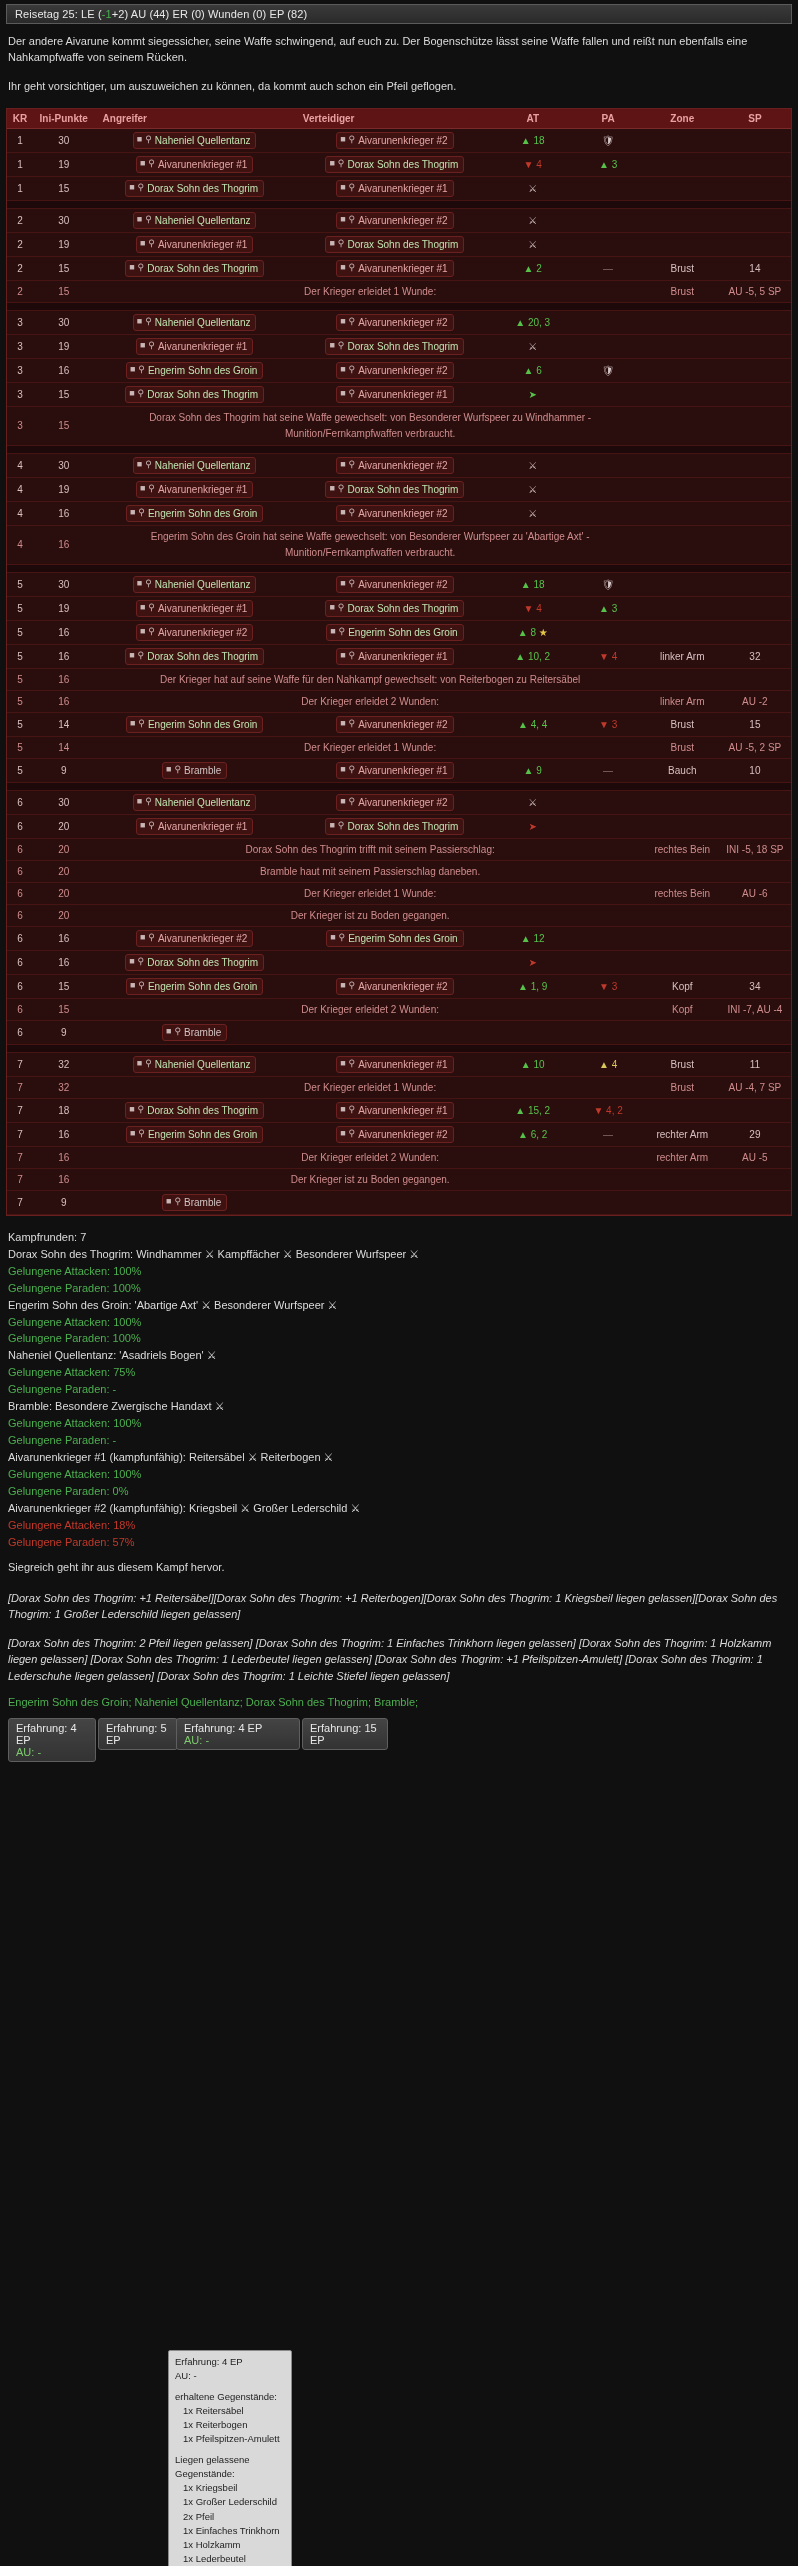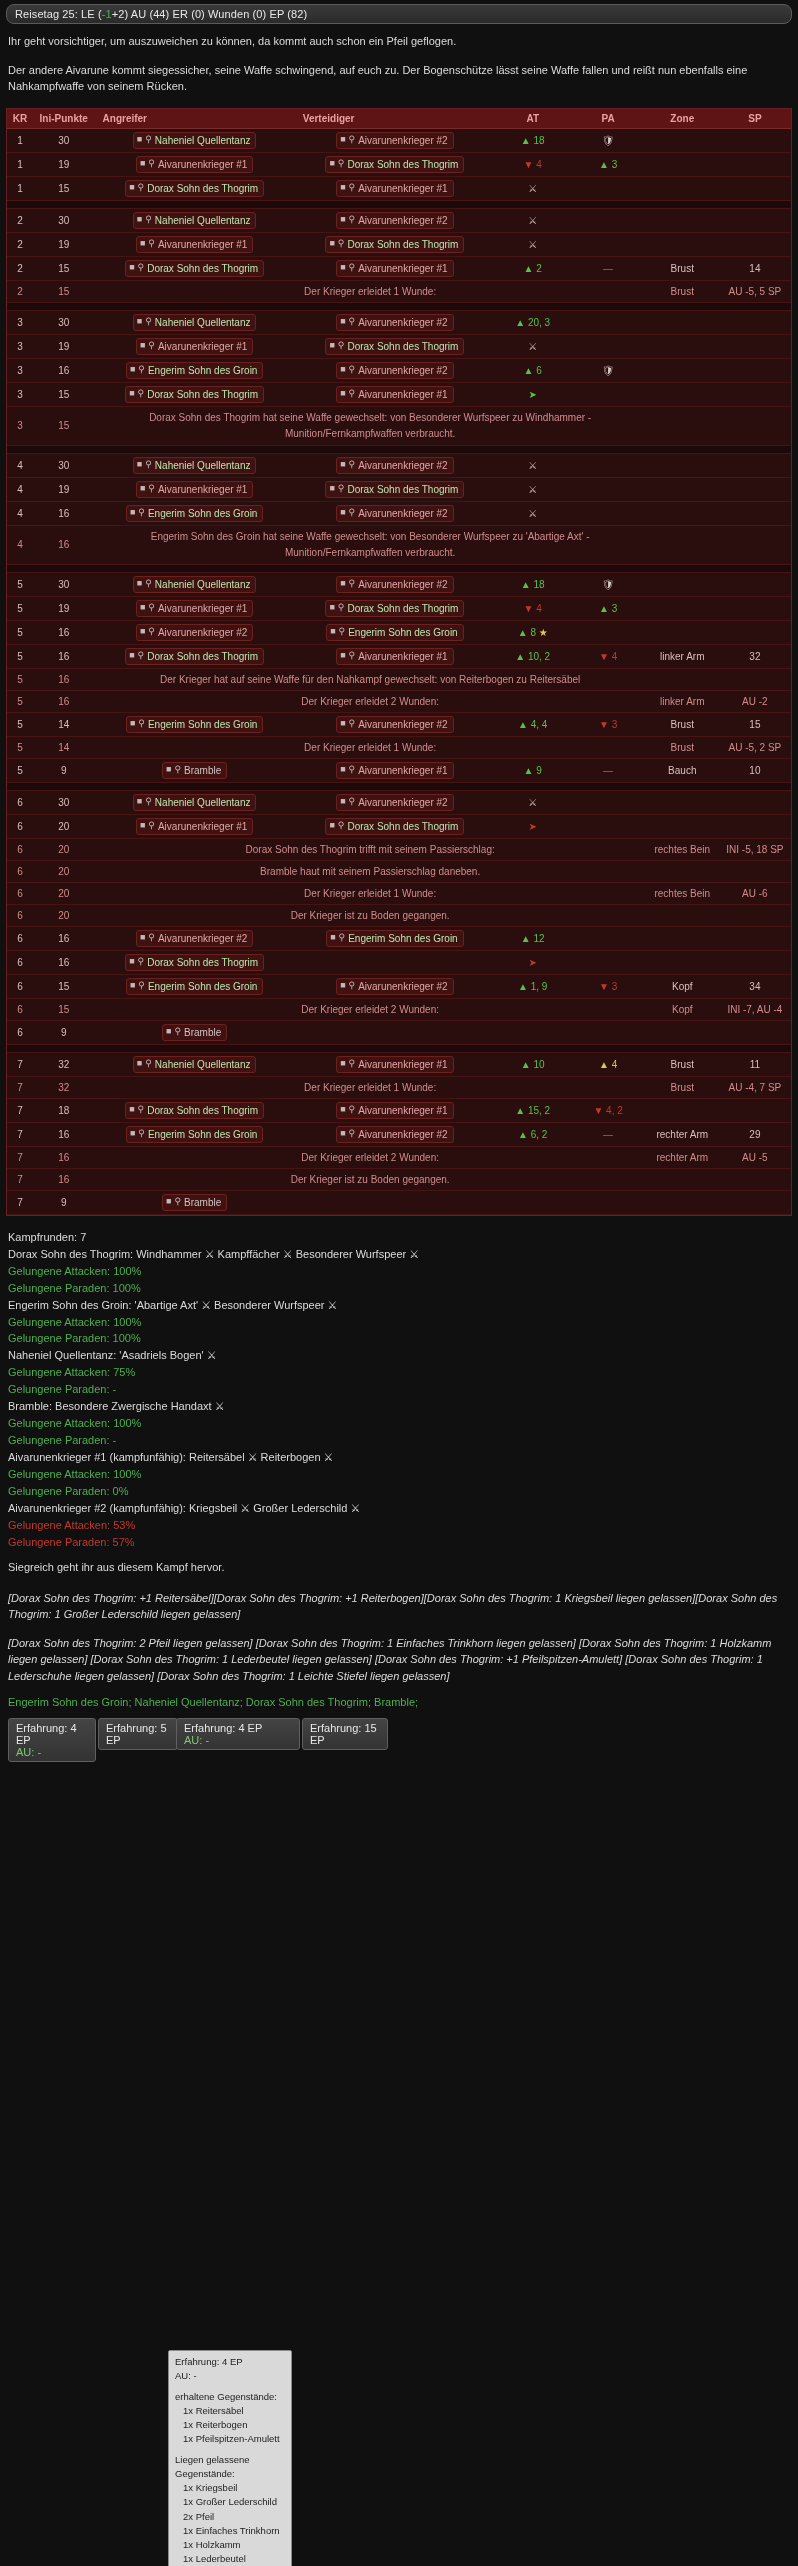--- a/index.html
+++ b/index.html
@@ -13,21 +13,21 @@
     min-height: 2566px;
     background: #111010;
     position: relative;
     overflow: hidden;
   }
   
   .titlebar {
     margin: 4px 6px 0 6px;
     background: linear-gradient(#3a3a3a, #2a2a2a);
     border: 1px solid #5b5b5b;
-    border-radius: 8px;
+    border-radius: 0;
     color: #e8e8e8;
     font-size: 11px;
     padding: 3px 8px;
     letter-spacing: 0.1px;
   }
   .titlebar .green { color: #4caf50; }
   
   .narrative {
     margin: 10px 8px 6px 8px;
     color: #dcdcdc;
@@ -165,22 +165,22 @@
 </head>
 <body>
 
 <div class="page">
 
   <div class="titlebar">
     <span>Reisetag 25: LE (</span><span class="green">-1</span><span>+2) AU (44) ER (0) Wunden (0) EP (82)</span>
   </div>
 
   <div class="narrative">
+    <p>Der andere Aivarune kommt siegessicher, seine Waffe schwingend, auf euch zu. Der Bogenschütze lässt seine Waffe fallen und reißt nun ebenfalls eine Nahkampfwaffe von seinem Rücken.</p>
     <p>Ihr geht vorsichtiger, um auszuweichen zu können, da kommt auch schon ein Pfeil geflogen.</p>
-    <p>Der andere Aivarune kommt siegessicher, seine Waffe schwingend, auf euch zu. Der Bogenschütze lässt seine Waffe fallen und reißt nun ebenfalls eine Nahkampfwaffe von seinem Rücken.</p>
   </div>
 
   <div class="combat-wrap">
     <table class="combat">
       <thead>
         <tr>
           <th>KR</th>
           <th>Ini-Punkte</th>
           <th class="left">Angreifer</th>
           <th class="left">Verteidiger</th>
@@ -844,21 +844,21 @@
           <div class="line green-t">Gelungene Attacken: 100%</div>
           <div class="line green-t">Gelungene Paraden: -</div>
         </div>
         <div>
           <div class="line">Aivarunenkrieger #1 (kampfunfähig): Reitersäbel ⚔ Reiterbogen ⚔</div>
           <div class="line green-t">Gelungene Attacken: 100%</div>
           <div class="line green-t">Gelungene Paraden: 0%</div>
         </div>
         <div>
           <div class="line">Aivarunenkrieger #2 (kampfunfähig): Kriegsbeil ⚔ Großer Lederschild ⚔</div>
-          <div class="line red-t">Gelungene Attacken: 53%</div>
+          <div class="line red-t">Gelungene Attacken: 18%</div>
           <div class="line red-t">Gelungene Paraden: 57%</div>
         </div>
       </div>
     <div class="gap"></div>
     <div class="line">Siegreich geht ihr aus diesem Kampf hervor.</div>
   </div>
 
   <div class="loot">
     <p>[Dorax Sohn des Thogrim: +1 Reitersäbel][Dorax Sohn des Thogrim: +1 Reiterbogen][Dorax Sohn des Thogrim: 1 Kriegsbeil liegen gelassen][Dorax Sohn des Thogrim: 1 Großer Lederschild liegen gelassen]</p>
     <p>[Dorax Sohn des Thogrim: 2 Pfeil liegen gelassen] [Dorax Sohn des Thogrim: 1 Einfaches Trinkhorn liegen gelassen] [Dorax Sohn des Thogrim: 1 Holzkamm liegen gelassen] [Dorax Sohn des Thogrim: 1 Lederbeutel liegen gelassen] [Dorax Sohn des Thogrim: +1 Pfeilspitzen-Amulett] [Dorax Sohn des Thogrim: 1 Lederschuhe liegen gelassen] [Dorax Sohn des Thogrim: 1 Leichte Stiefel liegen gelassen]</p>

